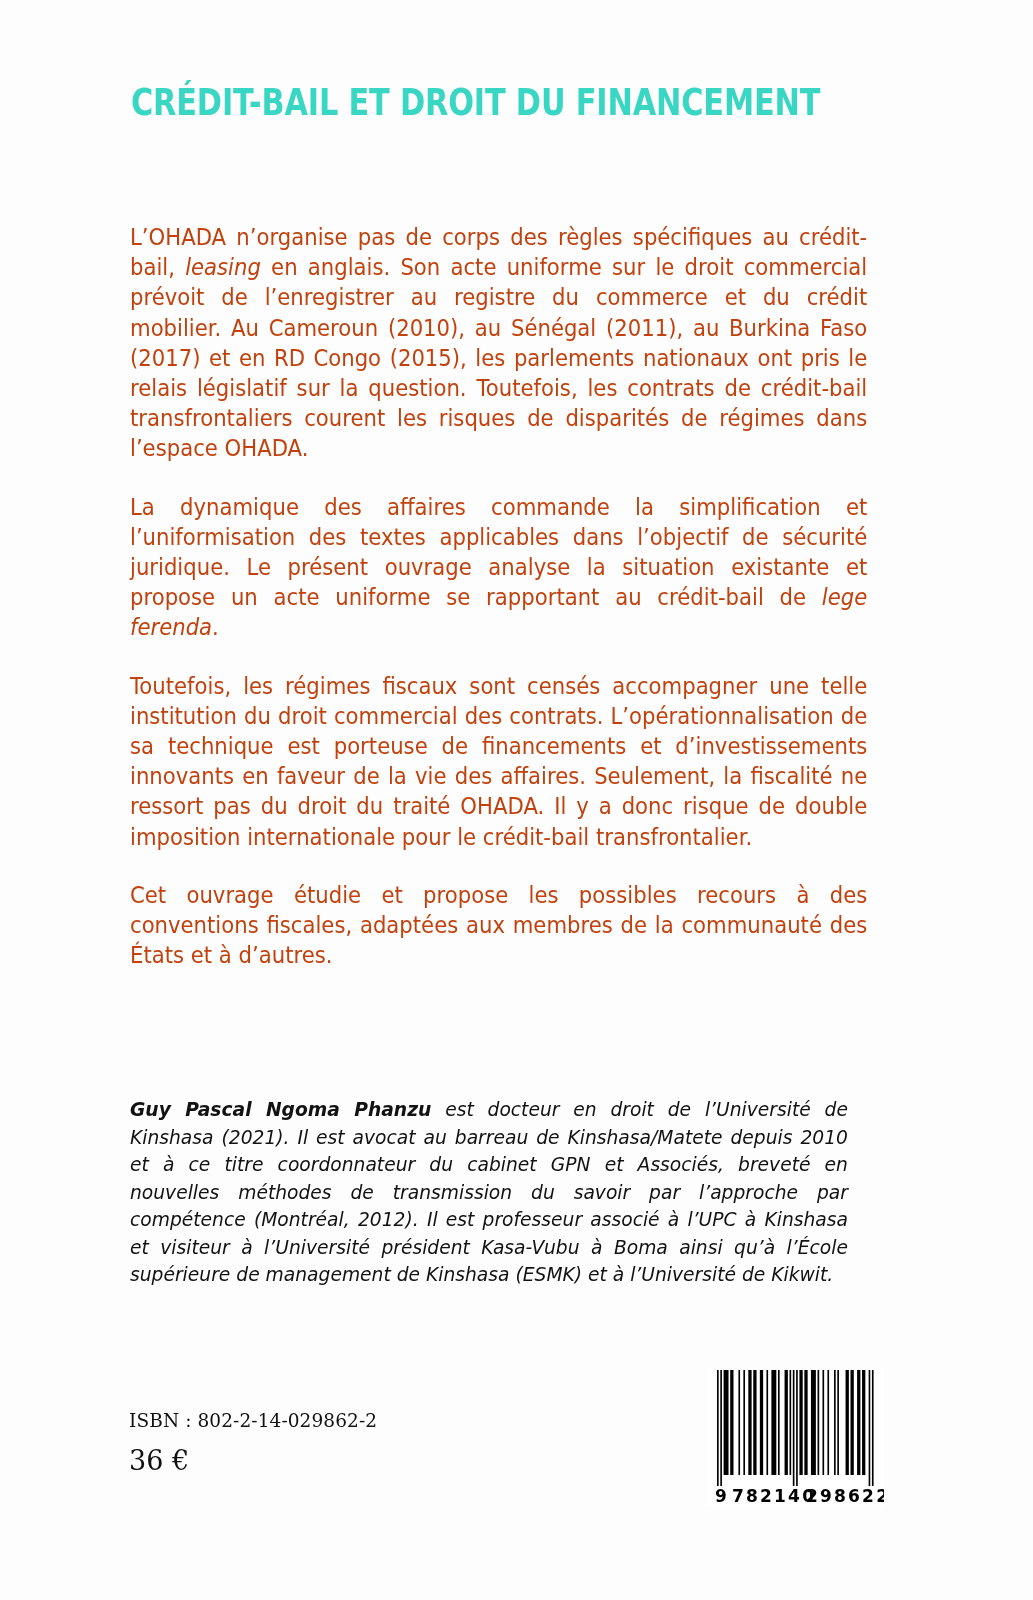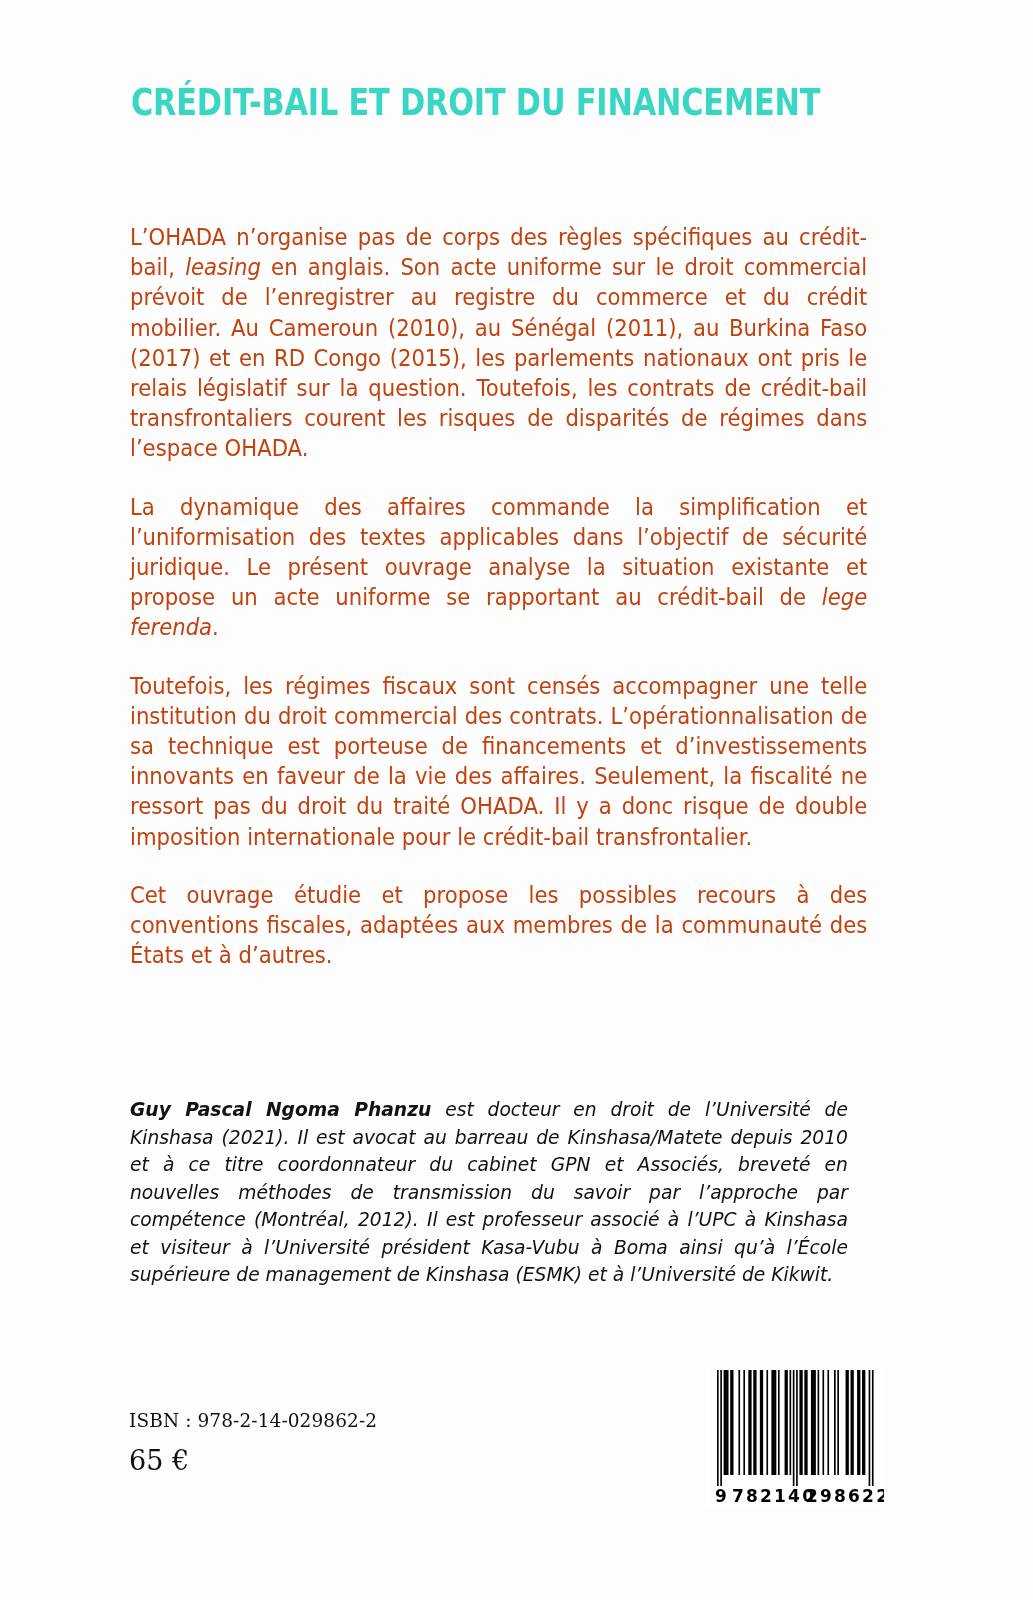--- a/index.html
+++ b/index.html
@@ -126,22 +126,22 @@
     </p>
     <p>
       <span>Cet ouvrage étudie et propose les possibles recours à des conventions fiscales, adaptées aux membres de la communauté des États et à d’autres.</span>
     </p>
   </div>
 
   <div class="bio">
     <span class="author-name">Guy Pascal Ngoma Phanzu</span><span> est docteur en droit de l’Université de Kinshasa (2021). Il est avocat au barreau de Kinshasa/Matete depuis 2010 et à ce titre coordonnateur du cabinet GPN et Associés, breveté en nouvelles méthodes de transmission du savoir par l’approche par compétence (Montréal, 2012). Il est professeur associé à l’UPC à Kinshasa et visiteur à l’Université président Kasa-Vubu à Boma ainsi qu’à l’École supérieure de management de Kinshasa (ESMK) et à l’Université de Kikwit.</span>
   </div>
 
-  <div class="isbn">ISBN : 978-2-14-029862-2</div>
-  <div class="price">65 €</div>
+  <div class="isbn">ISBN : 802-2-14-029862-2</div>
+  <div class="price">36 €</div>
 
   <div class="barcode">
     <svg viewBox="0 0 178 138" preserveAspectRatio="none">
       <rect x="0" y="0" width="178" height="138" fill="#ffffff"></rect>
       <g id="bars" fill="#000000">
           <rect x="11.00" y="2" width="1.65" height="116"></rect>
           <rect x="14.30" y="2" width="1.65" height="116"></rect>
           <rect x="17.59" y="2" width="4.94" height="105"></rect>
           <rect x="24.19" y="2" width="3.30" height="105"></rect>
           <rect x="32.43" y="2" width="1.65" height="105"></rect>

